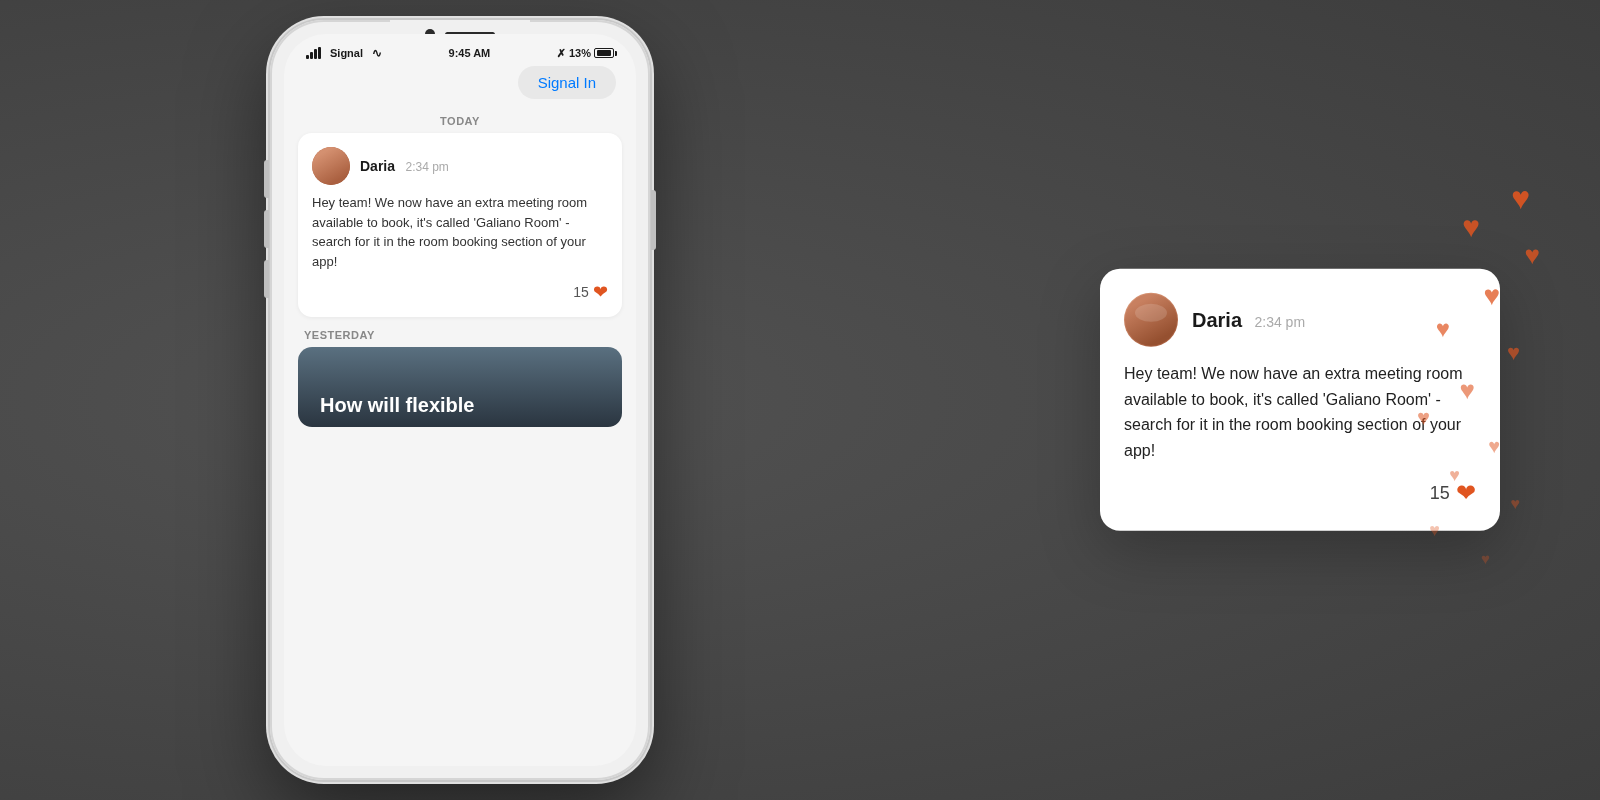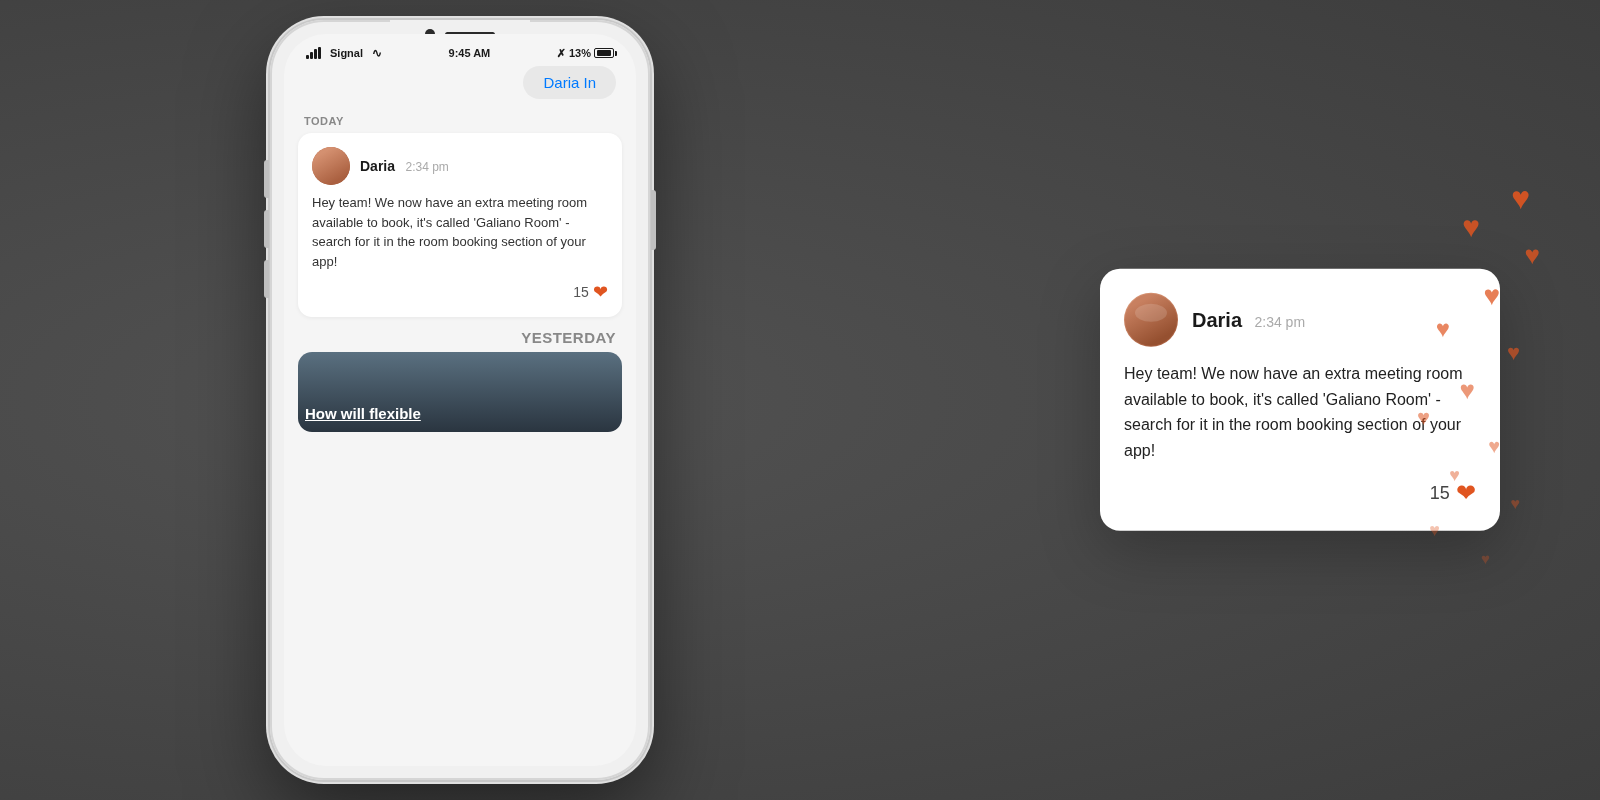--- a/index.html
+++ b/index.html
@@ -171,20 +171,21 @@
       cursor: pointer;
     }
 
     
     .section-label {
       padding: 10px 20px 6px;
       font-size: 11px;
       font-weight: 600;
       color: #888;
       letter-spacing: 0.5px;
+      text-align: center;
     }
 
     
     .message-card {
       margin: 0 14px;
       background: white;
       border-radius: 14px;
       padding: 14px;
       box-shadow: 0 1px 4px rgba(0,0,0,0.06);
     }
@@ -247,25 +248,24 @@
     }
 
     .heart-icon {
       color: #e05520;
       font-size: 18px;
     }
 
     
     .yesterday-label {
       padding: 12px 20px 6px;
-      font-size: 15px;
+      font-size: 11px;
       font-weight: 600;
       color: #888;
       letter-spacing: 0.5px;
-      text-align: right;
     }
 
     .image-card {
       margin: 0 14px;
       background: white;
       border-radius: 14px;
       overflow: hidden;
       height: 80px;
       position: relative;
     }
@@ -273,25 +273,24 @@
     .image-bg {
       width: 100%;
       height: 100%;
       background: linear-gradient(180deg, #5a7080 0%, #2a3540 100%);
       position: relative;
     }
 
     .image-text {
       position: absolute;
       bottom: 10px;
-      left: 7px;
-      font-size: 15px;
+      left: 22px;
+      font-size: 20px;
       font-weight: 700;
       color: white;
-      text-decoration: underline;
     }
 
     
     .signal-bars {
       display: inline-flex;
       align-items: flex-end;
       gap: 1px;
       height: 12px;
     }
 
@@ -447,21 +446,21 @@
           <span>13%</span>
           <span style="display:inline-block;width:20px;height:10px;border:1.5px solid #1a1a1a;border-radius:2px;position:relative;">
             <span style="position:absolute;inset:1px 2px;background:#1a1a1a;border-radius:1px;"></span>
             <span style="position:absolute;right:-4px;top:2px;width:2px;height:5px;background:#1a1a1a;border-radius:0 1px 1px 0;"></span>
           </span>
         </div>
       </div>
 
 
       <div class="checkin-area">
-        <button class="checkin-btn">Daria In</button>
+        <button class="checkin-btn">Signal In</button>
       </div>
 
       <div class="section-label">TODAY</div>
 
       <div class="message-card">
         <div class="message-header">
           <div class="msg-avatar">
             <div class="msg-avatar-face"></div>
           </div>
           <div>

